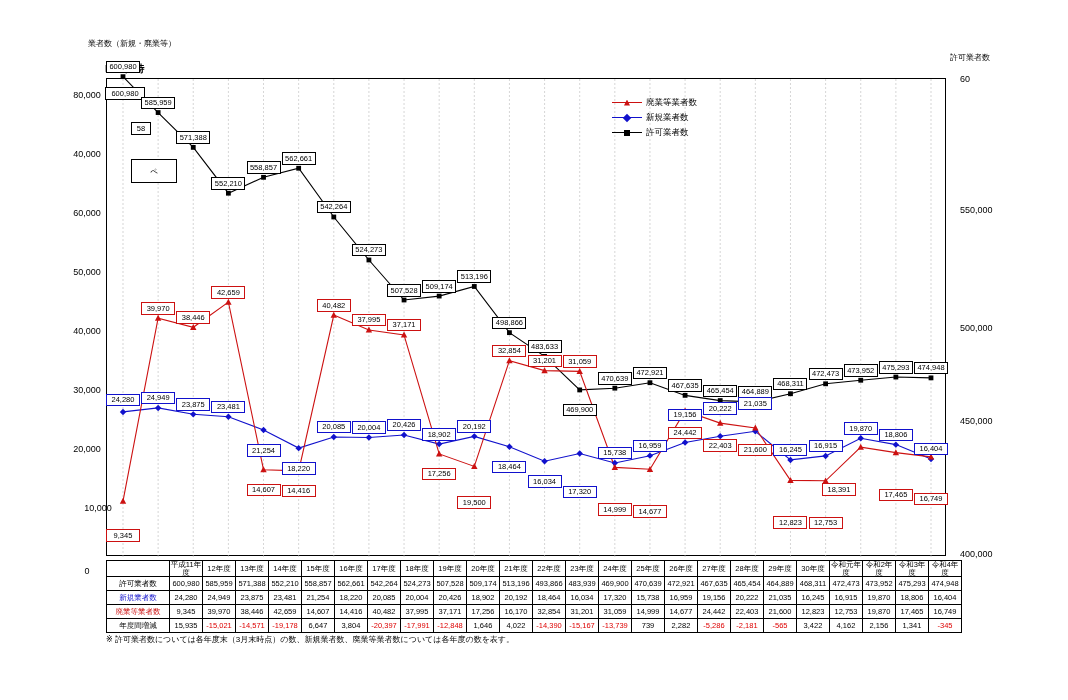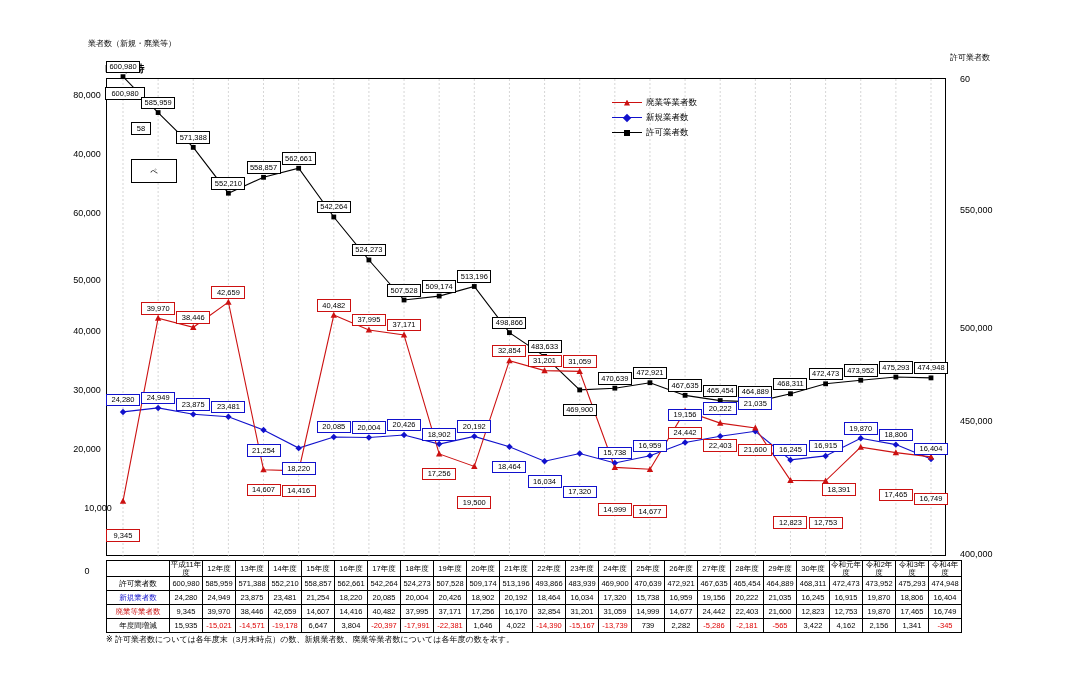--- a/index.html
+++ b/index.html
@@ -38,21 +38,21 @@
 
 <div id="root">
 
   <div class="abs axlabel" style="left:88px;top:38px;">業者数（新規・廃業等）</div>
   <div class="abs axlabel" style="left:950px;top:52px;">許可業者数</div>
   <div class="abs peak" style="left:104px;top:62px;">ピーク時</div>
 
   <div class="yl" style="left:72px;top:74px;">80,000</div>
   <div class="yl" style="left:72px;top:133px;">40,000</div>
   <div class="yl" style="left:72px;top:192px;">60,000</div>
-  <div class="yl" style="left:72px;top:259px;">50,000</div>
+  <div class="yl" style="left:72px;top:251px;">50,000</div>
   <div class="yl" style="left:72px;top:310px;">40,000</div>
   <div class="yl" style="left:72px;top:369px;">30,000</div>
   <div class="yl" style="left:72px;top:428px;">20,000</div>
   <div class="yl" style="left:83px;top:487px;">10,000</div>
   <div class="yl" style="left:72px;top:550px;">0</div>
 
   <div class="yr" style="left:960px;top:74px;">60</div>
   <div class="yr" style="left:960px;top:205px;">550,000</div>
   <div class="yr" style="left:960px;top:323px;">500,000</div>
   <div class="yr" style="left:960px;top:416px;">450,000</div>
@@ -386,21 +386,21 @@
         <tr>
           <td class="rh ">年度間増減</td>
           <td class="c">15,935</td>
           <td class="c neg">-15,021</td>
           <td class="c neg">-14,571</td>
           <td class="c neg">-19,178</td>
           <td class="c">6,647</td>
           <td class="c">3,804</td>
           <td class="c neg">-20,397</td>
           <td class="c neg">-17,991</td>
-          <td class="c neg">-22,381</td>
+          <td class="c neg">-12,848</td>
           <td class="c">1,646</td>
           <td class="c">4,022</td>
           <td class="c neg">-14,390</td>
           <td class="c neg">-15,167</td>
           <td class="c neg">-13,739</td>
           <td class="c">739</td>
           <td class="c">2,282</td>
           <td class="c neg">-5,286</td>
           <td class="c neg">-2,181</td>
           <td class="c neg">-565</td>

